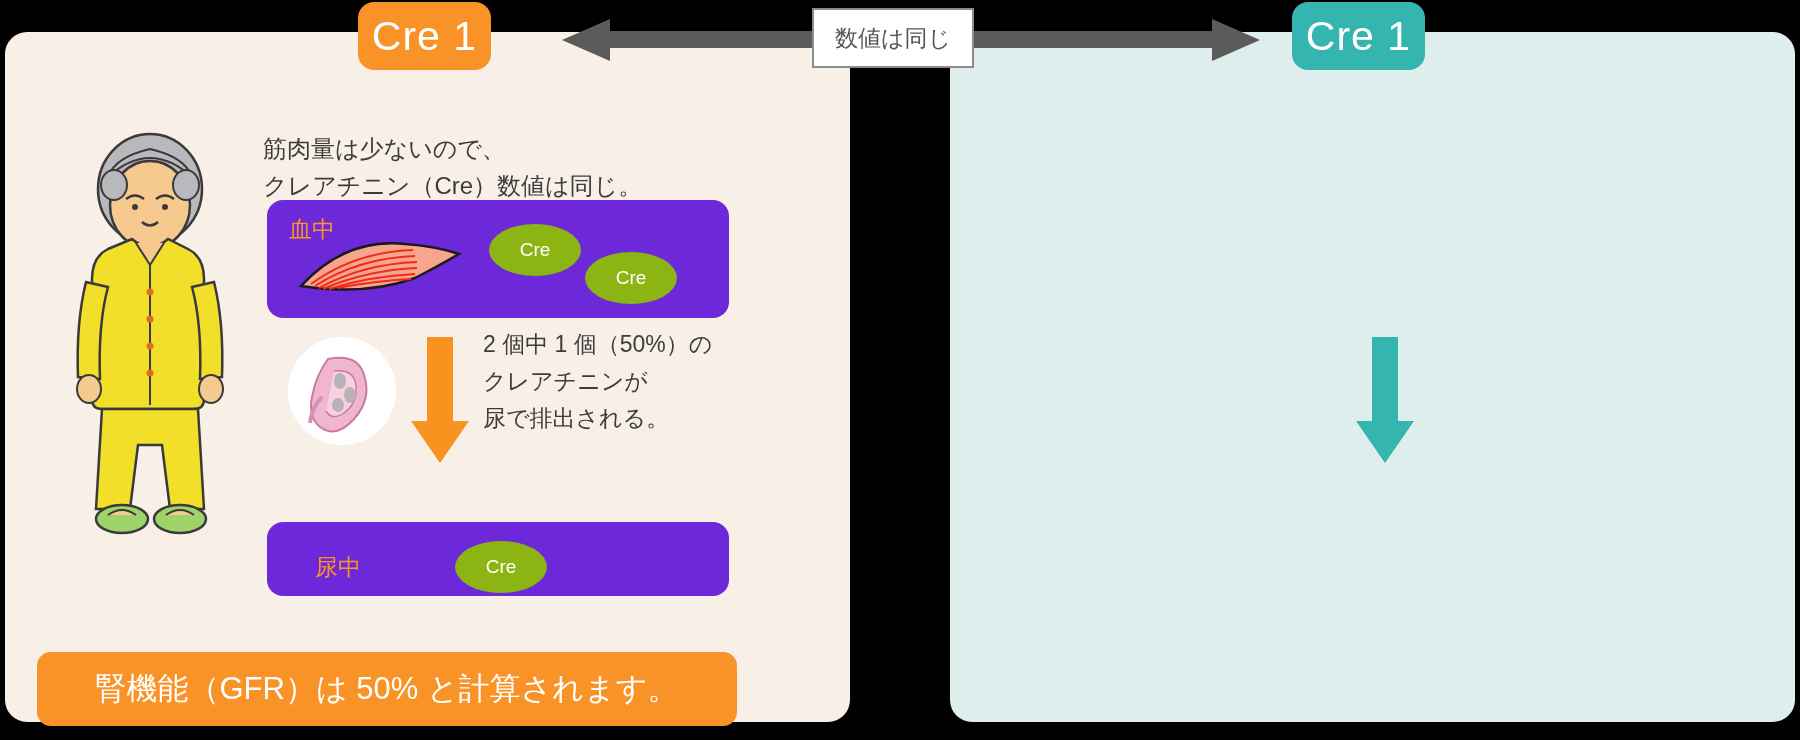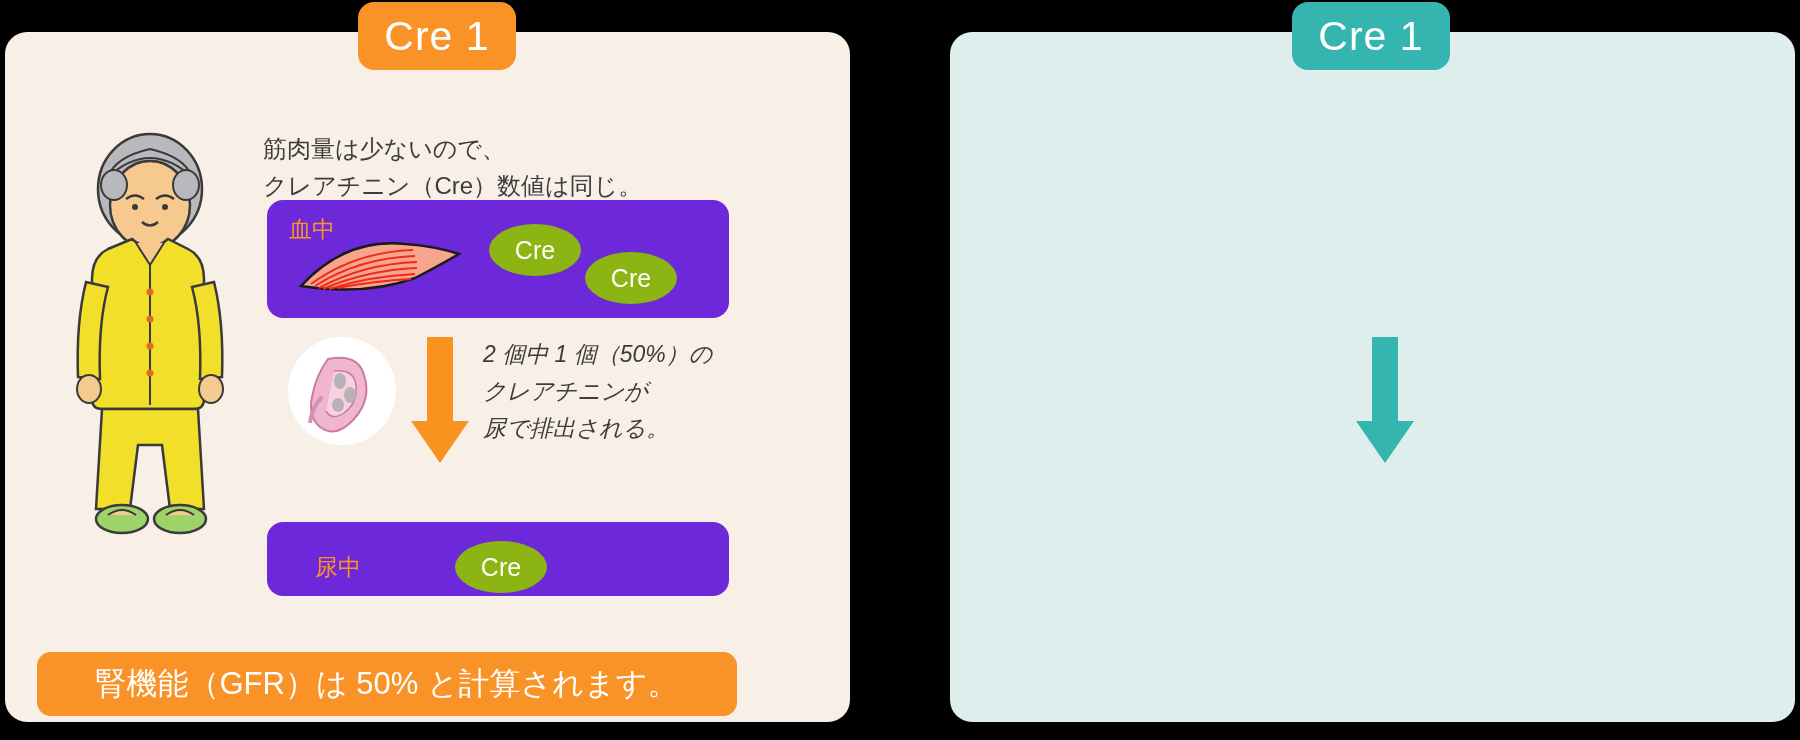--- a/index.html
+++ b/index.html
@@ -11,21 +11,21 @@
   }
   #stage { position: relative; width: 1800px; height: 740px; background: #000; }
 
   
   .panel { position: absolute; top: 32px; width: 845px; height: 690px; border-radius: 22px; }
   #panel-left  { left: 5px;  background: #f8efe7; }
   #panel-right { left: 950px; background: #ddeeed; }
 
   
   .badge {
-    position: absolute; top: 2px; height: 68px; width: 158px;
+    position: absolute; top: 2px; height: 68px; width: 133px;
     border-radius: 16px; color: #fff; font-size: 41px; font-weight: 400;
     display: flex; align-items: center; justify-content: center;
     letter-spacing: 1px; z-index: 6;
   }
   #badge-left  { left: 358px; background: #f99327; }
   #badge-right { left: 1292px; background: #35b5b0; }
 
   
   #arrow-wrap { position: absolute; left: 540px; top: 26px; width: 760px; height: 26px; z-index: 3; }
   .arrow-shaft { position: absolute; top: 5px; height: 17px; background: #5b5b5b; }
@@ -54,40 +54,40 @@
   #blood-left  { left: 262px; top: 168px; width: 462px; height: 118px; }
   #urine-left  { left: 262px; top: 490px; width: 462px; height: 74px; }
 
   .boxlabel { position: absolute; font-size: 23px; }
   .lbl-orange { color: #f99327; }
 
   
   .cre {
     position: absolute; background: #8cb412; color: #fff;
     border-radius: 50%; display: flex; align-items: center; justify-content: center;
-    font-size: 25px; width: 92px; height: 52px;
+    font-size: 19px; width: 92px; height: 52px;
   }
 
   
   .muscle { position: absolute; width: 170px; height: 62px; }
 
   
   .kidney { position: absolute; width: 108px; height: 108px; border-radius: 50%; background: #fff; overflow: hidden; }
   #kidney-left  { left: 283px; top: 305px; }
 
   
   .downarrow { position: absolute; width: 62px; height: 128px; }
 
   
   .midtext { position: absolute; font-size: 23px; line-height: 1.6; color: #3c3c3c; white-space: pre-line; }
-  #mid-left  { left: 478px; top: 304px; font-style: italic; }
+  #mid-left  { left: 478px; top: 294px; }
 
   
   .banner {
-    position: absolute; top: 620px; height: 64px; border-radius: 14px;
+    position: absolute; top: 620px; height: 74px; border-radius: 14px;
     color: #fff; font-size: 31px;
     display: flex; align-items: center; justify-content: center;
   }
   #banner-left  { left: 32px;  width: 700px; background: #f99327; }
 </style>
 </head>
 <body>
 
 <div id="stage">
 
@@ -179,14 +179,21 @@
       <svg viewBox="0 0 62 128" width="62" height="128">
         <polygon points="18,0 44,0 44,84 60,84 31,126 2,84 18,84" fill="#35b5b0"></polygon>
       </svg>
     </div>
 
   </div>
 
   <div class="badge" id="badge-left">Cre 1</div>
   <div class="badge" id="badge-right">Cre 1</div>
 
+  <div id="arrow-wrap">
+    <div class="arrow-head" id="head-l"></div>
+    <div class="arrow-shaft" id="shaft-l"></div>
+    <div class="arrow-shaft" id="shaft-r"></div>
+    <div class="arrow-head" id="head-r"></div>
+    <div id="center-label">数値は同じ</div>
+  </div>
 
 </div>
 
 </body></html>

